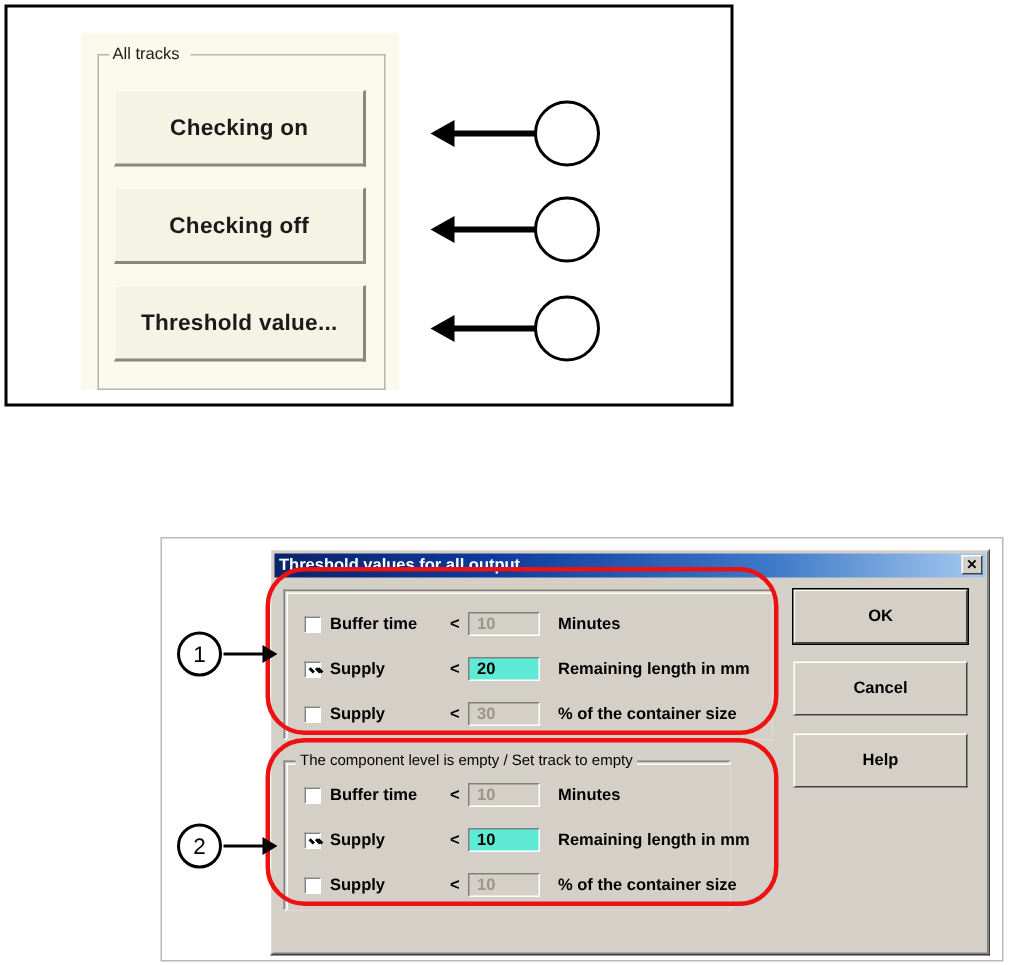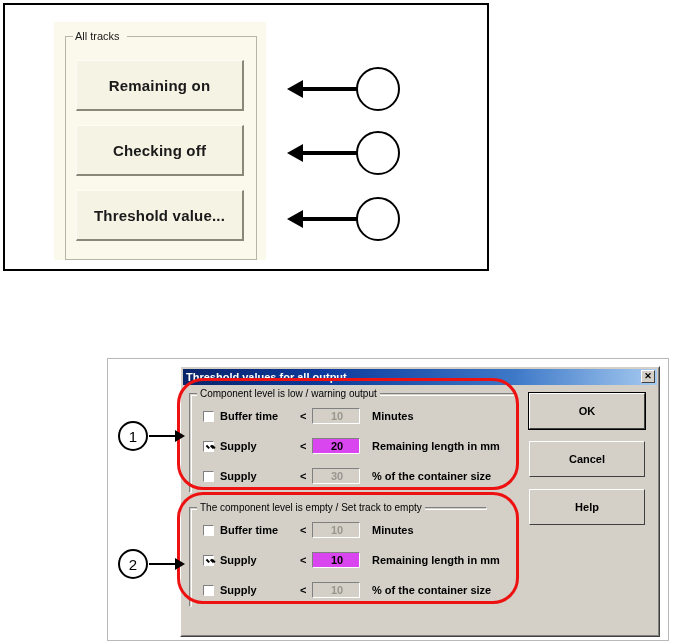--- a/index.html
+++ b/index.html
@@ -265,27 +265,27 @@
   .value-input {
     position: absolute;
     left: 122px;
     width: 48px;
     height: 16px;
     box-sizing: border-box;
     border: 1px solid #808080;
     border-color: #808080 #ffffff #ffffff #808080;
     font-size: 11px;
     font-weight: bold;
-    padding-left: 18px;
+    padding-left: 5px;
     line-height: 14px;
     overflow: hidden;
     white-space: nowrap;
   }
   .value-input.enabled {
-    background: #d946ef;
+    background: #5eead4;
     color: #000000;
   }
   .value-input.disabled {
     background: #d4d0c8;
     color: #9a968e;
   }
   .unit-label {
     position: absolute;
     left: 182px;
     font-size: 11px;
@@ -371,21 +371,21 @@
 <body>
 
 <div id="top-figure">
 
   <div id="all-tracks-panel">
     <div id="all-tracks-group"></div>
     <div id="all-tracks-group-topleft"></div>
     <div id="all-tracks-group-topright"></div>
     <div id="all-tracks-legend">All tracks</div>
 
-    <div class="track-btn" id="track-btn-0">Remaining on</div>
+    <div class="track-btn" id="track-btn-0">Checking on</div>
     <div class="track-btn" id="track-btn-1">Checking off</div>
     <div class="track-btn" id="track-btn-2">Threshold value...</div>
   </div>
 
   <div class="top-arrow-head" style="left:282px; top:75px;"></div>
   <div class="top-arrow" style="left:297px; top:82px; width:56px;"></div>
   <div class="top-circle" style="left:351px; top:62px;"></div>
 
   <div class="top-arrow-head" style="left:282px; top:139px;"></div>
   <div class="top-arrow" style="left:297px; top:146px; width:56px;"></div>
@@ -401,21 +401,20 @@
   <div id="dialog">
     <div id="dialog-inner"></div>
 
     <div id="titlebar">
       <span id="titlebar-text">Threshold values for all output</span>
       <div id="titlebar-close">✕</div>
     </div>
 
     <div class="groupbox" id="groupbox-warning">
       <div class="groupbox-inner"></div>
-      <div class="groupbox-legend">Component level is low / warning output</div>
 
       <div class="field-row row-0">
         <span class="cb-box"></span>
         <span class="cb-label">Buffer time</span>
         <span class="lt-sign">&lt;</span>
         <span class="value-input disabled">10</span>
         <span class="unit-label">Minutes</span>
       </div>
 
       <div class="field-row row-1">

